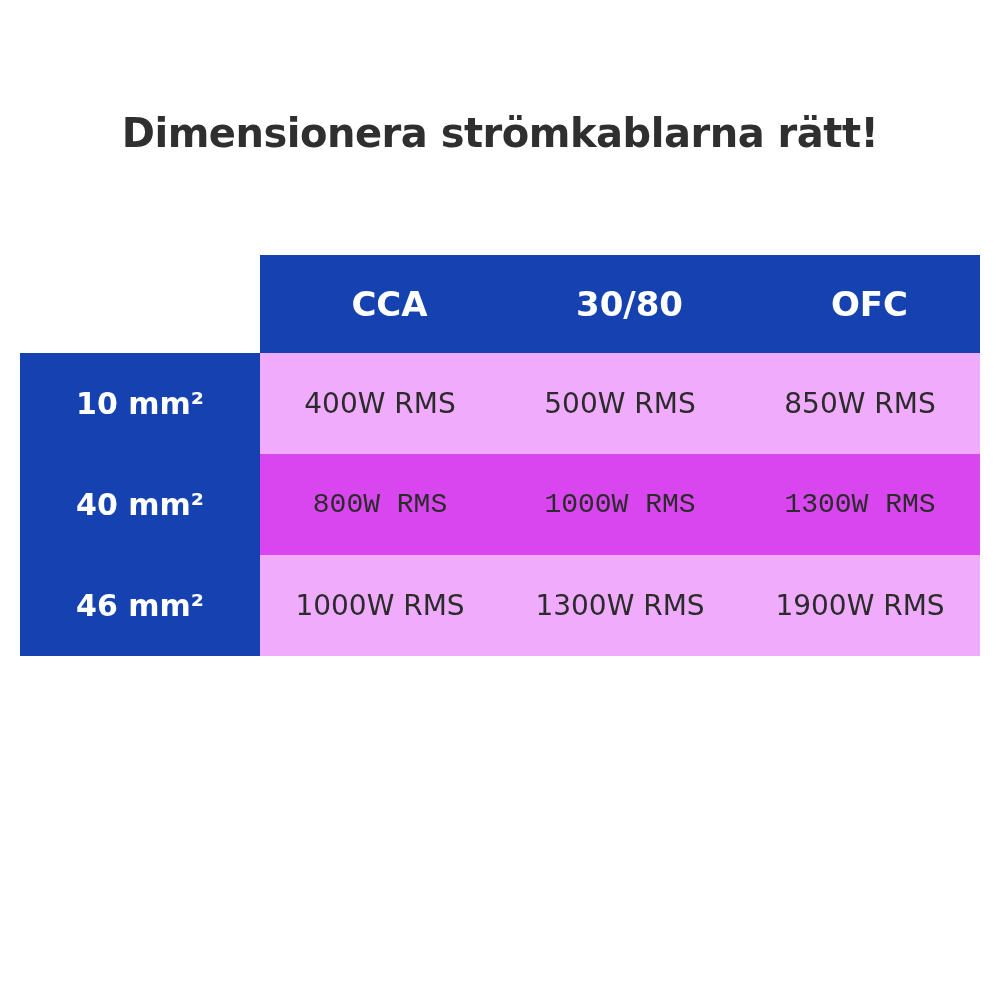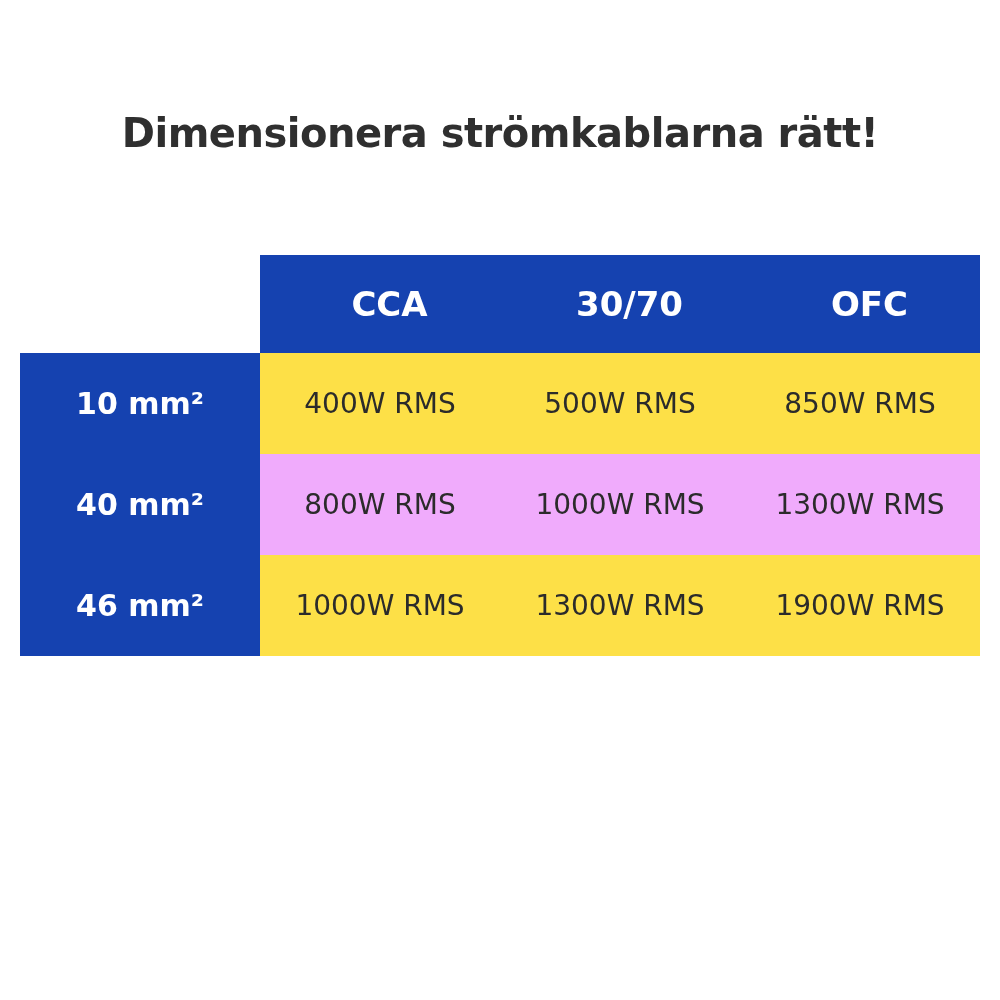--- a/index.html
+++ b/index.html
@@ -72,24 +72,25 @@
     border: none;
     margin-top: 20px;
   }
   td.cell {
     font-size: 28px;
     text-align: center;
     vertical-align: middle;
     height: 99px;
     color: #2b2b2b;
     border: none;
-    background: #fde047;
+    background: #f0abfc;
   }
   tr.alt td.cell {
-    background: #f0abfc;
+    background: #d946ef;
+    font-family: Liberation Mono, monospace;
   }
   .footnote {
     position: absolute;
     top: 845px;
     left: 0;
     width: 1000px;
     text-align: center;
     font-size: 22px;
     color: #3a3a3a;
     line-height: 1.45;
@@ -108,21 +109,21 @@
       <colgroup>
         <col class="rowhead">
         <col class="datacol">
         <col class="datacol">
         <col class="datacol">
       </colgroup>
       <thead>
         <tr>
           <th class="corner-blank"></th>
           <th class="colhead">CCA</th>
-          <th class="colhead">30/70</th>
+          <th class="colhead">30/80</th>
           <th class="colhead">OFC</th>
         </tr>
       </thead>
       <tbody>
         <tr>
           <th class="rowhead">10 mm²</th>
           <td class="cell">400W RMS</td>
           <td class="cell">500W RMS</td>
           <td class="cell">850W RMS</td>
         </tr>

